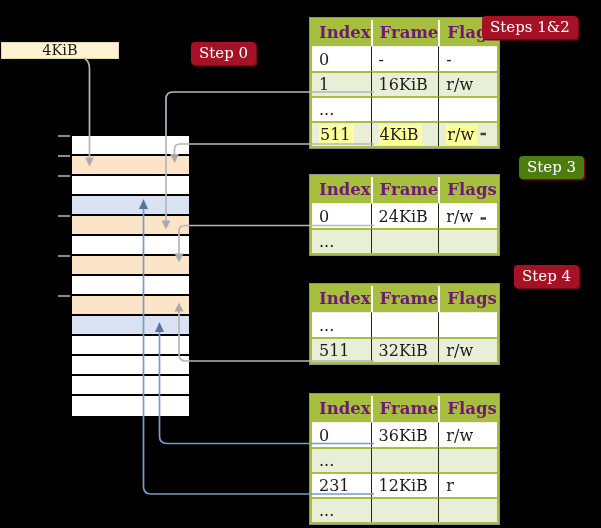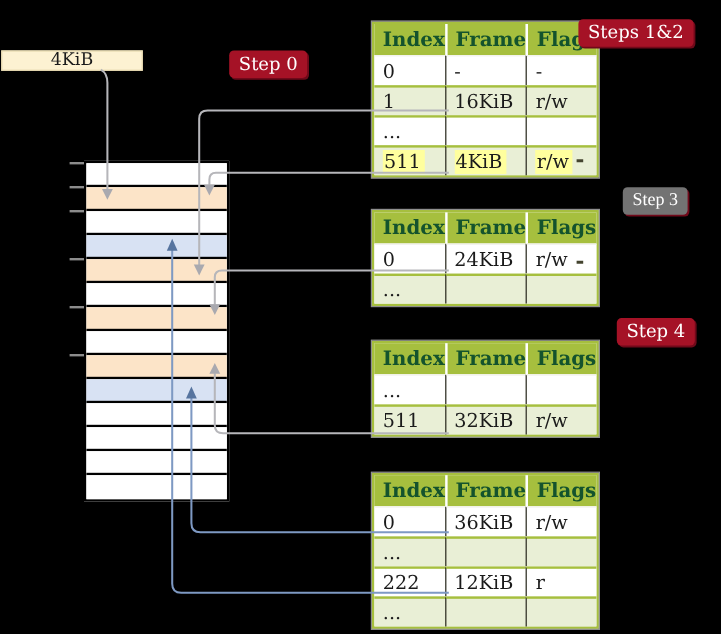--- a/index.html
+++ b/index.html
@@ -30,21 +30,21 @@
   }
   .mrow{height:20px;box-sizing:border-box;border-bottom:2px solid #000;}
   .mrow:last-child{border-bottom:none;}
   
   .pt-wrap{position:absolute;z-index:2;}
   table.pt{
     border-collapse:separate;border-spacing:0;table-layout:fixed;
     border:2px solid #a6bf3e;outline:1px solid #8f8f8f;background:#fff;
   }
   table.pt th{
-    background:#a6bf3e;color:#14532d;font-weight:bold;font-size:16.5px;text-align:center;
+    background:#a6bf3e;color:#701a75;font-weight:bold;font-size:16.5px;text-align:center;
     height:26px;box-sizing:border-box;padding:1px 0 2px 7px;border-left:2px solid #fff;
     font-family:"DejaVu Serif","Liberation Serif",serif;
   }
   table.pt th:first-child{border-left:none;}
   table.pt td{
     font-size:16px;color:#1b1b1b;height:25px;box-sizing:border-box;
     padding:0 0 0 7px;border-left:1.5px solid #242418;border-top:2px solid #a6bf3e;
     overflow:hidden;white-space:nowrap;
   }
   table.pt td:first-child{border-left:none;}
@@ -57,21 +57,21 @@
 </style>
 </head>
 <body>
 
 <div class="stage">
 
   <div class="cream-box" id="box-4kib" style="background: rgb(253, 242, 210);">4KiB</div>
 
   <div class="step-label" id="lbl-step0" style="background: rgb(165, 18, 38); text-align: center;">Step 0</div>
   <div class="step-label" id="lbl-steps12" style="background: rgb(165, 18, 38);">Steps 1&amp;2</div>
-  <div class="step-label" id="lbl-step3" style="background: #737373; font-family: Liberation Serif, serif;">Step 3</div>
+  <div class="step-label" id="lbl-step3" style="background: #4d7c0f;">Step 3</div>
   <div class="step-label" id="lbl-step4" style="background: rgb(165, 18, 38); text-align: center;">Step 4</div>
 
   <div id="memory-column">
       <div class="mrow" style="background: rgb(255, 255, 255);"></div>
       <div class="mrow" style="background: rgb(252, 228, 200);"></div>
       <div class="mrow" style="background: rgb(255, 255, 255);"></div>
       <div class="mrow" style="background: rgb(216, 226, 243);"></div>
       <div class="mrow" style="background: rgb(252, 228, 200);"></div>
       <div class="mrow" style="background: rgb(255, 255, 255);"></div>
       <div class="mrow" style="background: rgb(252, 228, 200);"></div>
@@ -198,21 +198,21 @@
               <td>0</td>
               <td>36KiB</td>
               <td>r/w</td>
             </tr>
             <tr class="row-green">
               <td>...</td>
               <td></td>
               <td></td>
             </tr>
             <tr class="row-white">
-              <td>222</td>
+              <td>231</td>
               <td>12KiB</td>
               <td>r</td>
             </tr>
             <tr class="row-green">
               <td>...</td>
               <td></td>
               <td></td>
             </tr>
           </tbody>
         </table>

